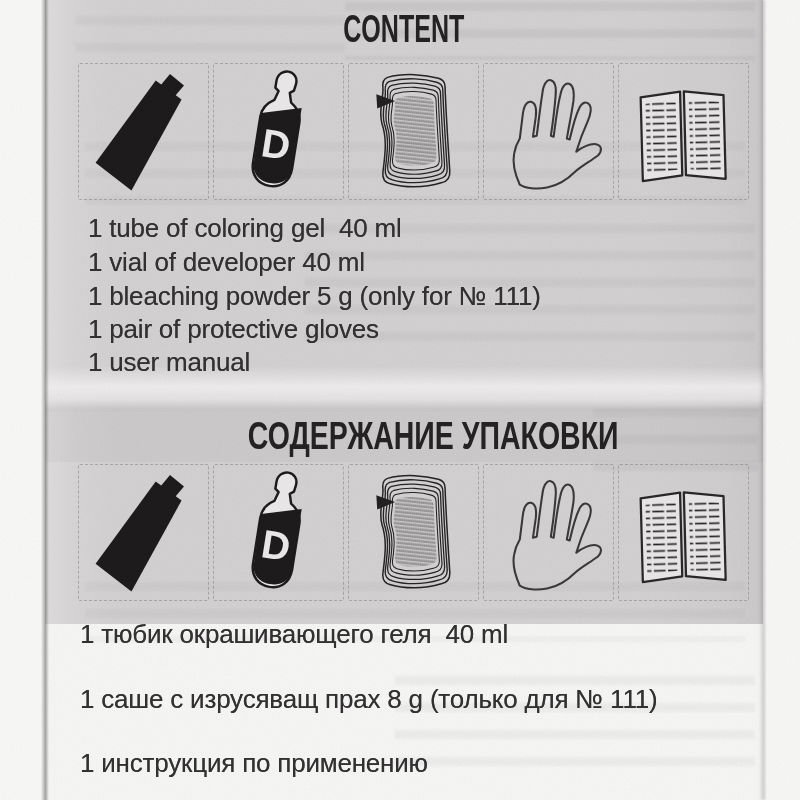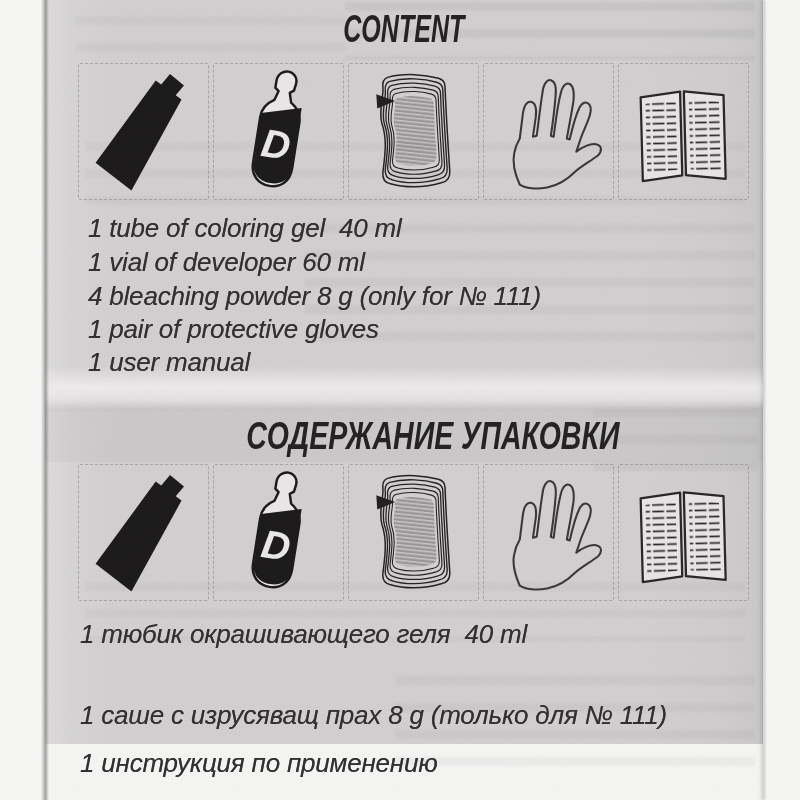--- a/index.html
+++ b/index.html
@@ -2,23 +2,22 @@
 <html><head>
 <meta charset="utf-8">
 <style>
   html,body { margin:0; padding:0; }
   .stage {
     position:relative; width:800px; height:800px; overflow:hidden;
     background:#fbfbfa;
     font-family:"Liberation Sans", sans-serif;
   }
   .paper {
-    position:absolute; left:45px; top:0; width:718px; height:744px;
+    position:absolute; left:45px; top:0; width:718px; height:624px;
     background:linear-gradient(90deg,#e3e1e2 0px,#dbd9da 30px,#d8d5d6 70px,#d8d5d6 600px,#d4d2d3 680px,#d0cecf 712px,#cbc9ca 718px);
-    font-style:italic;
   }
   .strip-left  { position:absolute; left:0; top:0; width:45px; height:800px; background:#fdfdfc; }
   .strip-right { position:absolute; right:0; top:0; width:37px; height:800px; background:#fcfcfb; }
   .edge-left-shadow {
     position:absolute; left:41px; top:0; width:8px; height:800px;
     background:linear-gradient(90deg,rgba(0,0,0,0) 0%,rgba(90,88,89,.5) 55%,rgba(0,0,0,0) 100%);
     filter:blur(.7px);
   }
   .edge-right-shadow {
     position:absolute; right:35px; top:0; width:6px; height:800px;
@@ -157,22 +156,22 @@
           </svg>
       </div>
       <div class="icon-box">
         <svg viewBox="0 0 127 137">
             <use href="#sym-booklet"></use>
           </svg>
       </div>
     </div>
 
     <div class="item" style="left:43px;top:214px;">1 tube of coloring gel  40 ml</div>
-    <div class="item" style="left:43px;top:248px;">1 vial of developer 60 ml</div>
-    <div class="item" style="left:43px;top:282px;">4 bleaching powder 8 g (only for № 111)</div>
+    <div class="item" style="left:43px;top:248px;">1 vial of developer 40 ml</div>
+    <div class="item" style="left:43px;top:282px;">1 bleaching powder 5 g (only for № 111)</div>
     <div class="item" style="left:43px;top:315px;">1 pair of protective gloves</div>
     <div class="item" style="left:43px;top:348px;">1 user manual</div>
 
     <div class="title title-ru" style="top:417px;margin-left:29px;">
       <span>СОДЕРЖАНИЕ УПАКОВКИ</span>
     </div>
 
     <div class="icon-row" style="top:464px;">
       <div class="icon-box">
         <svg viewBox="0 0 127 137">
@@ -195,21 +194,21 @@
           </svg>
       </div>
       <div class="icon-box">
         <svg viewBox="0 0 127 137">
             <use href="#sym-booklet"></use>
           </svg>
       </div>
     </div>
 
     <div class="item" style="left:35px;top:620px;">1 тюбик окрашивающего геля  40 ml</div>
-    <div class="item" style="left:35px;top:685px;margin-top:16px;">1 саше с изрусяващ прах 8 g (только для № 111)</div>
+    <div class="item" style="left:35px;top:685px;">1 саше с изрусяващ прах 8 g (только для № 111)</div>
     <div class="item" style="left:35px;top:749px;">1 инструкция по применению</div>
   </div>
 
   <div class="edge-left-shadow"></div>
   <div class="edge-right-shadow"></div>
 
   <svg class="grain" xmlns="http://www.w3.org/2000/svg">
     <filter id="grain-f">
       <feTurbulence type="fractalNoise" baseFrequency="0.8" numOctaves="2" stitchTiles="stitch"></feTurbulence>
       <feColorMatrix type="matrix" values="0 0 0 0 0  0 0 0 0 0  0 0 0 0 0  .4 .4 .4 0 0"></feColorMatrix>

